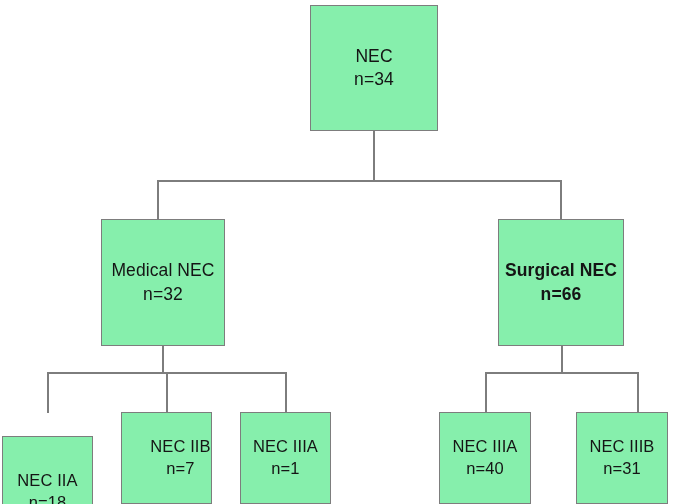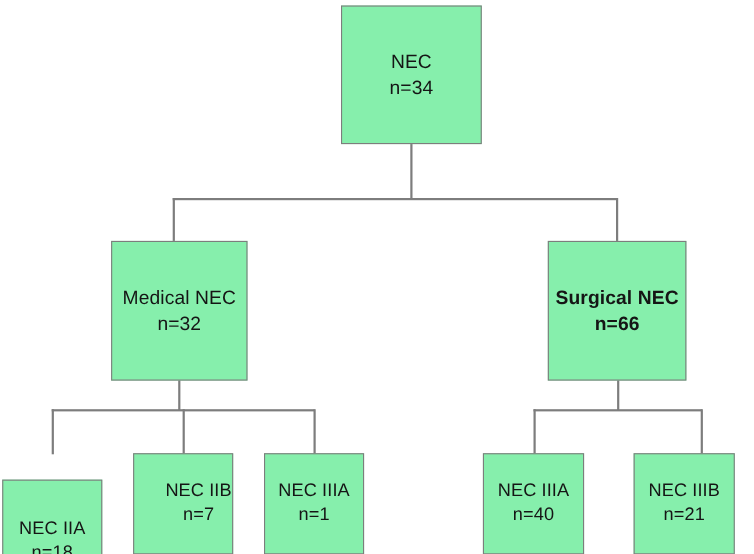--- a/index.html
+++ b/index.html
@@ -101,16 +101,16 @@
     <div class="line2">n=1</div>
   </div>
 
   <div class="node leaf" style="left:439px; top:412px; width:92px; height:92px;">
     <div class="line1">NEC IIIA</div>
     <div class="line2">n=40</div>
   </div>
 
   <div class="node leaf" style="left:576px; top:412px; width:92px; height:92px;">
     <div class="line1">NEC IIIB</div>
-    <div class="line2">n=21</div>
+    <div class="line2">n=31</div>
   </div>
 
 </div>
 
 </body></html>

